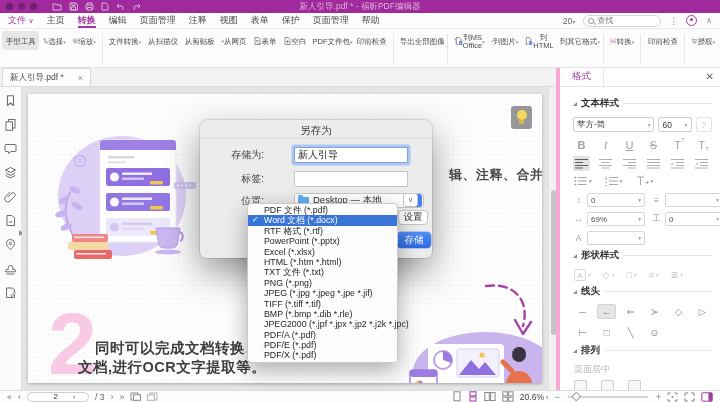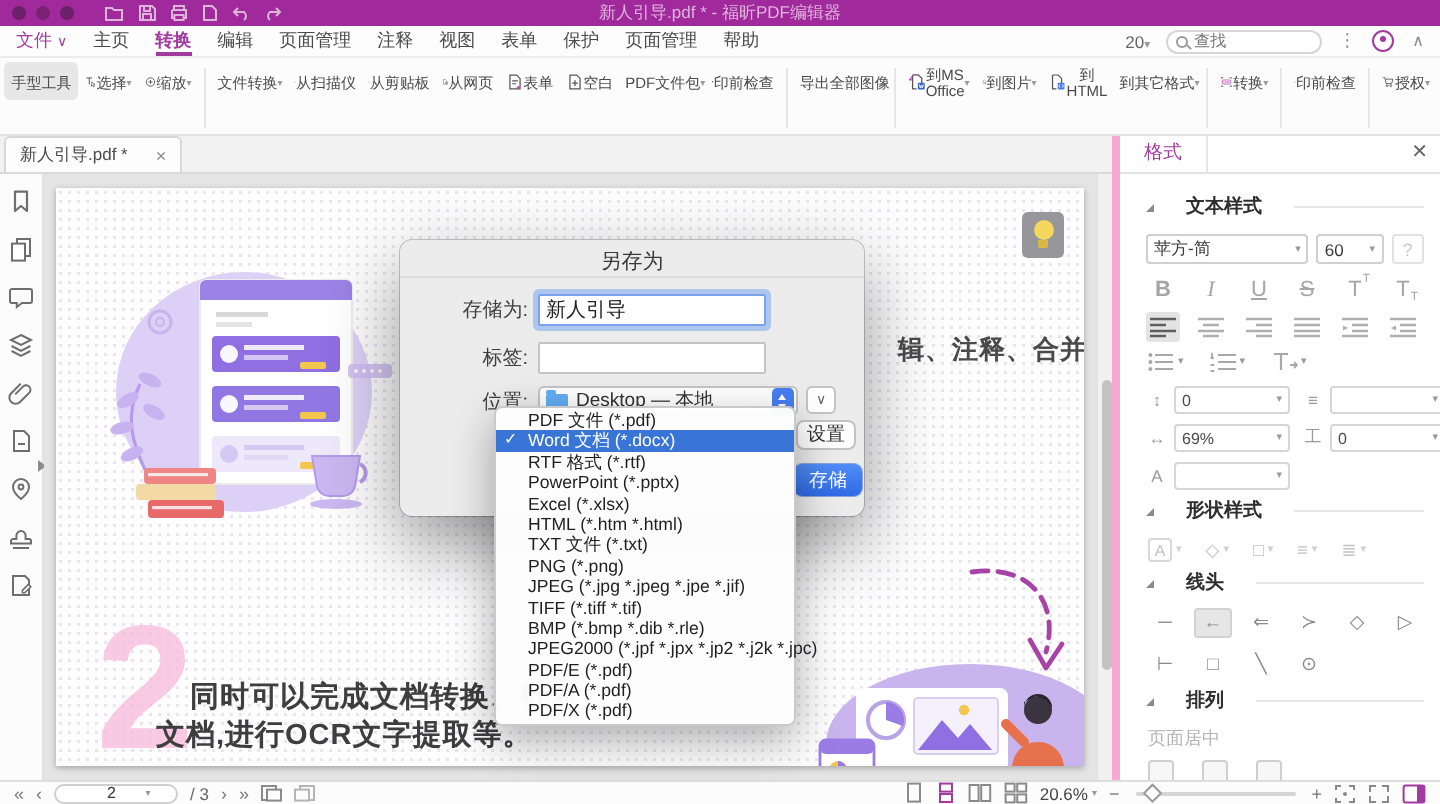--- a/index.html
+++ b/index.html
@@ -97,21 +97,21 @@
   .body-line2 { position:absolute; left:50px; top:264px; font-size:14.5px; font-weight:bold;
     color:#3e3e3e; letter-spacing:.5px; white-space:nowrap; }
 
   
   #dialog { position:absolute; left:200px; top:120px; width:232px; height:138px;
     background:#ececec; border-radius:6px; z-index:30;
     box-shadow:0 0 0 0.5px rgba(0,0,0,.2), 0 14px 36px rgba(0,0,0,.42); }
   .dlg-title { position:absolute; top:4px; left:0; right:0; text-align:center;
     font-size:10.5px; color:#3a3a3a; }
   .dlg-sep { position:absolute; top:18px; left:0; right:0; height:1px; background:#dcdcdc; }
-  .dlg-row { position:absolute; left:0; right:0; display:flex; align-items:center; }
+  .dlg-row { position:absolute; left:0; right:0; display:flex; align-items:center;gap:25px; }
   .dlg-label { width:64px; text-align:right; font-size:10px; color:#3e3e3e; margin-right:5px; flex:none; }
   .dlg-input { height:16px; border:1px solid #c4c4c4; background:#fff; font-size:10px;
     color:#222; padding:0 3px; outline:none; border-radius:1px; width:114px;
     font-family:inherit; }
   .dlg-input.focus { border-color:#7aa3ec; box-shadow:0 0 0 2.5px rgba(110,160,240,.5); }
   .popup-btn { width:130px; height:15px; background:#fff; border:1px solid #c4c4c4;
     border-radius:3px; display:flex; align-items:center; padding:0 0 0 3px; gap:4px; }
   .folder-ic { width:11px; height:7px; background:#62aef5; border-radius:1px; position:relative; flex:none; }
   .folder-ic::before { content:""; position:absolute; top:-1.6px; left:0; width:5px; height:2px;
     background:#62aef5; border-radius:1px 1px 0 0; }
@@ -142,21 +142,21 @@
   .fmt-opt .chk { position:absolute; left:4px; top:0; font-size:8px; }
 
   
   #panel { position:absolute; left:556px; top:68px; right:0; bottom:12px; background:#fff;
     border-left:4px solid #f9a8d4; overflow:hidden; }
   .panel-tabs { height:19px; border-bottom:1px solid #e3e3e3; display:flex; align-items:flex-end; position:relative; }
   .panel-tab { height:19px; padding:0 12px; display:flex; align-items:center;
     background:#fff; border-right:1px solid #e6e6e6; font-size:9.5px; color:#a23ba0; }
   .panel-x { position:absolute; right:6px; top:3px; color:#666; font-size:10px; }
   .panel-body { padding:6px 8px 0 13px; }
-  .sec-hdr { display:flex; align-items:center; gap:16px; margin-top:4px; }
+  .sec-hdr { display:flex; align-items:center; gap:4px; margin-top:4px; }
   .tri { width:0; height:0; border-bottom:4.5px solid #8a8a8a; border-left:4.5px solid transparent; flex:none; }
   .sec-title { font-size:9.5px; font-weight:bold; color:#2f2f2f; white-space:nowrap; }
   .sec-rule { flex:1; height:1px; background:#e8e8e8; }
   .font-row { display:flex; gap:4px; margin:7px 0 5px 0; }
   .selbox { height:15px; border:1px solid #d0d0d0; border-radius:2px; background:#fff;
     display:flex; align-items:center; padding:0 3px; font-size:8.5px; color:#3a3a3a; gap:2px; }
   .selbox .dd, .ctl .dd { margin-left:auto; font-size:5.5px; color:#9a9a9a; }
   .w-font { width:84px; } .w-size { width:34px; }
   .helpbox { width:17px; height:15px; border:1px solid #e2e2e2; border-radius:2px;
     color:#c9c9c9; font-size:9px; display:flex; align-items:center; justify-content:center; }
@@ -601,22 +601,22 @@
     <div class="fmt-opt">RTF 格式 (*.rtf)</div>
     <div class="fmt-opt">PowerPoint (*.pptx)</div>
     <div class="fmt-opt">Excel (*.xlsx)</div>
     <div class="fmt-opt">HTML (*.htm *.html)</div>
     <div class="fmt-opt">TXT 文件 (*.txt)</div>
     <div class="fmt-opt">PNG (*.png)</div>
     <div class="fmt-opt">JPEG (*.jpg *.jpeg *.jpe *.jif)</div>
     <div class="fmt-opt">TIFF (*.tiff *.tif)</div>
     <div class="fmt-opt">BMP (*.bmp *.dib *.rle)</div>
     <div class="fmt-opt">JPEG2000 (*.jpf *.jpx *.jp2 *.j2k *.jpc)</div>
+    <div class="fmt-opt">PDF/A (*.pdf)</div>
     <div class="fmt-opt">PDF/E (*.pdf)</div>
-    <div class="fmt-opt">PDF/A (*.pdf)</div>
     <div class="fmt-opt">PDF/X (*.pdf)</div>
   </div>
 </div>
 
 <div id="panel">
   <div class="panel-tabs">
     <div class="panel-tab">格式</div>
     <span class="panel-x">✕</span>
   </div>
   <div class="panel-body">

